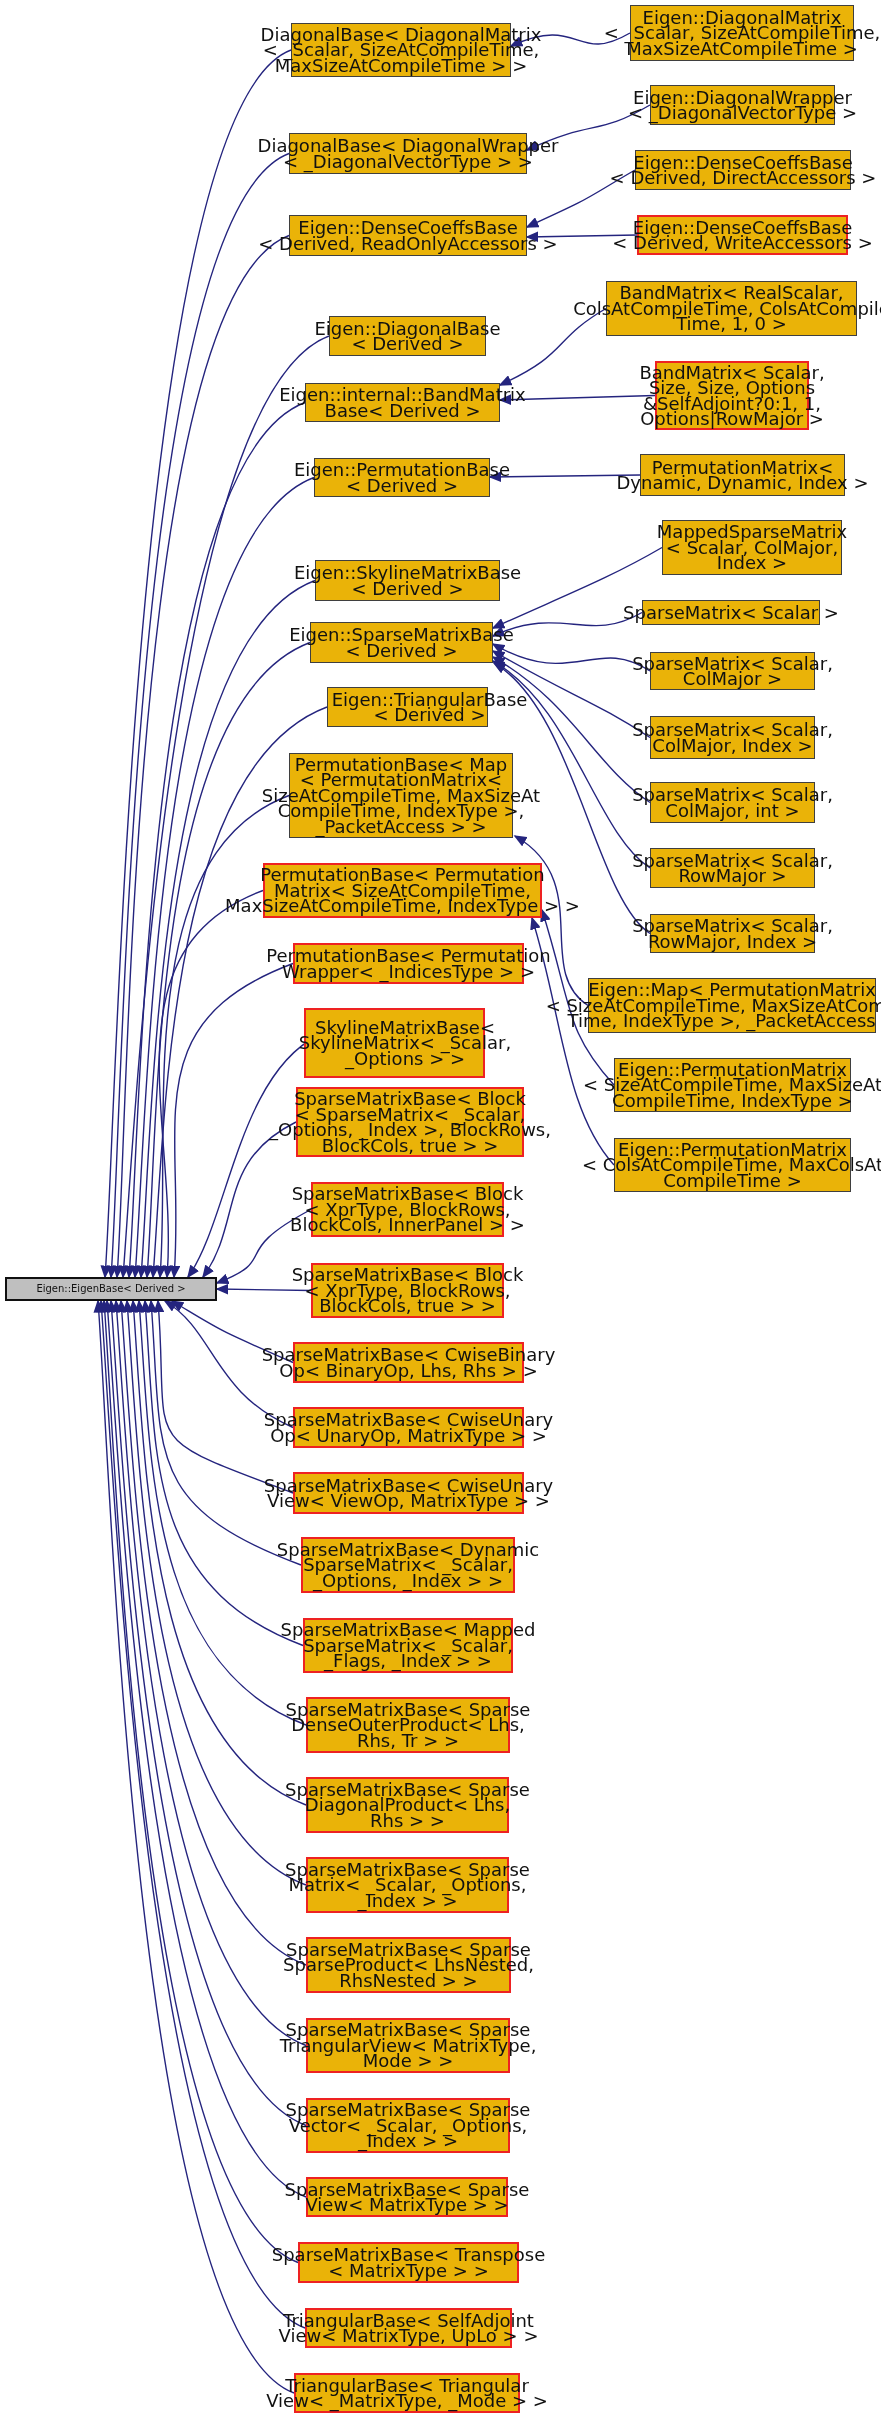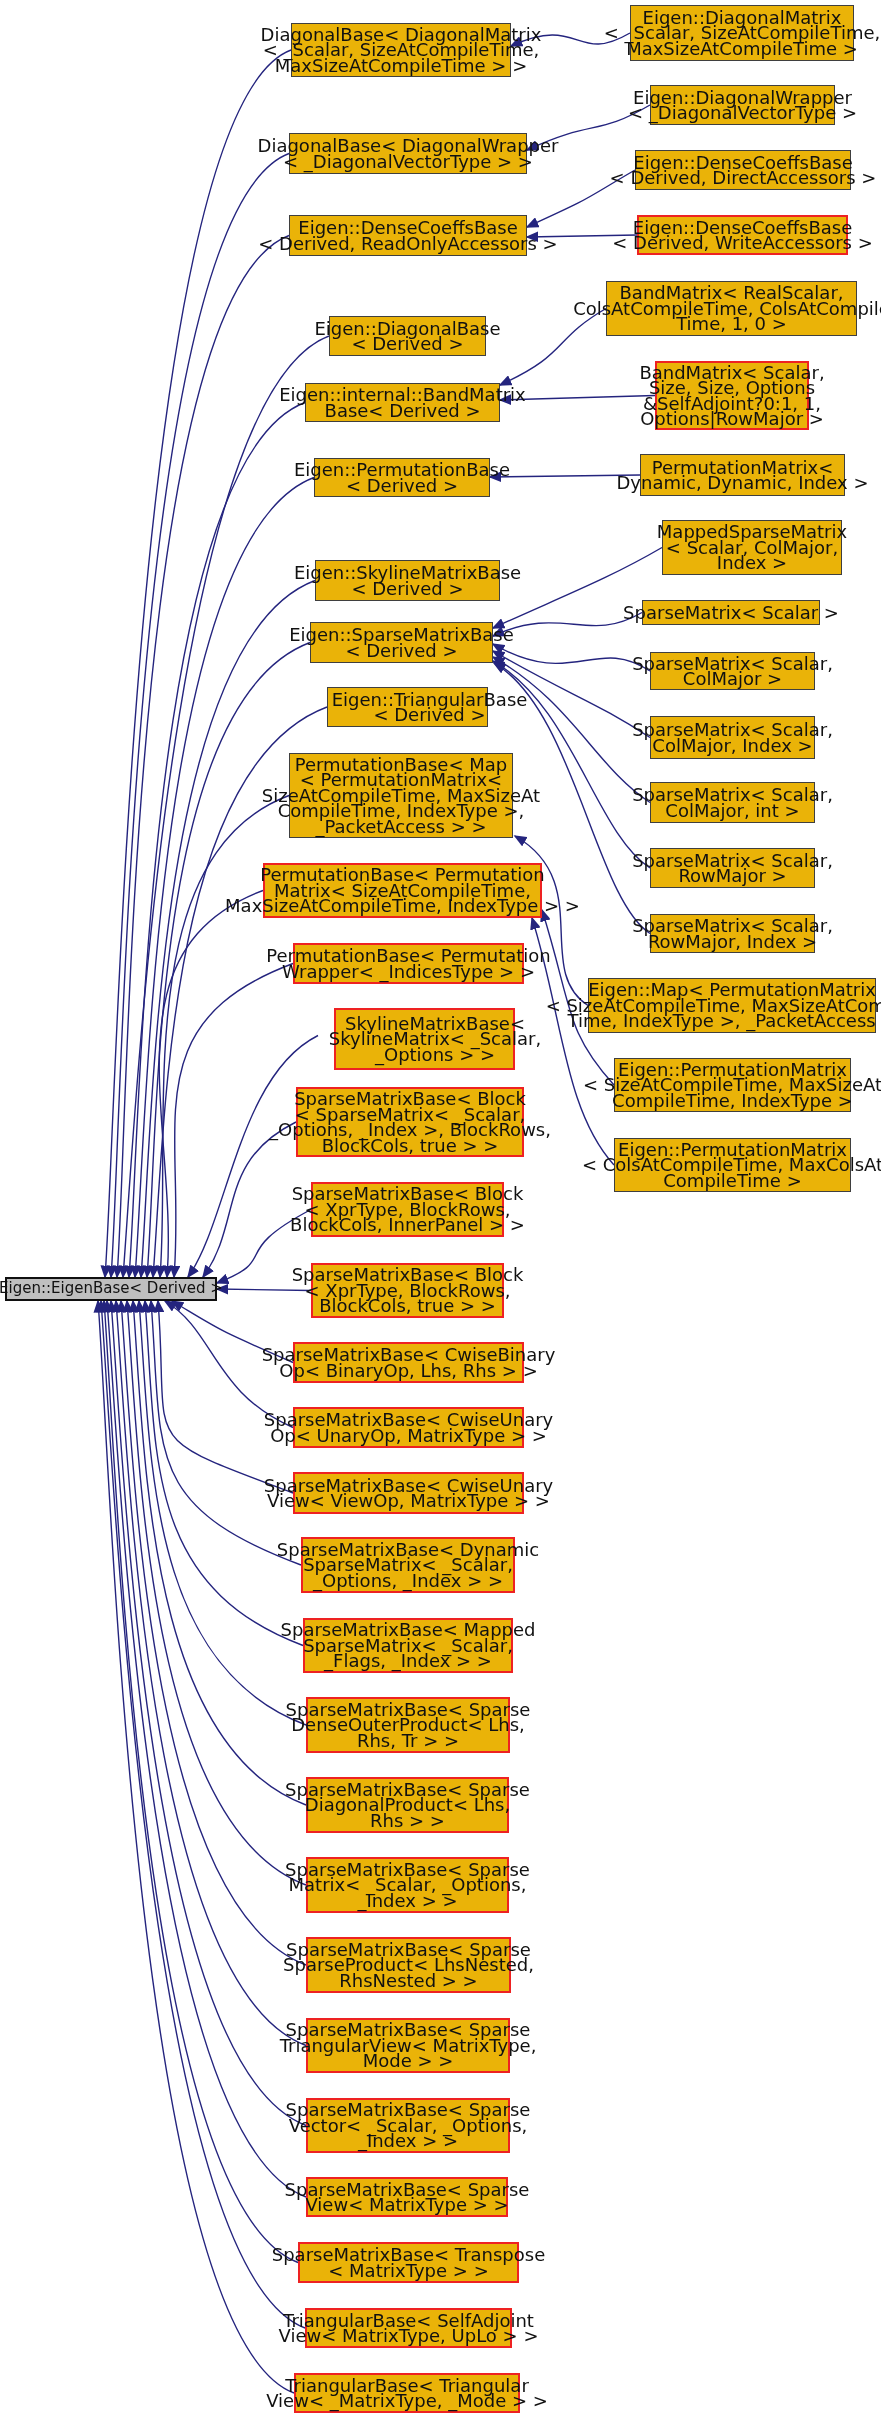--- a/index.html
+++ b/index.html
@@ -12,21 +12,21 @@
   #nodes{position:absolute;left:0;top:0;width:100%;height:100%;}
   .node{
     position:absolute;box-sizing:border-box;background:#eab308;color:var(--text,#111);
     display:flex;align-items:center;justify-content:center;text-align:center;
     font-size:18px;line-height:15.5px;white-space:pre;
   }
   .node.normal{border:1.6px solid var(--node-border,#3f3f3f);}
   .node.truncated{border:2px solid var(--truncated,#ee2222);}
   .node.root{
     background:var(--root-fill,#bfbfbf);border:2.4px solid #101010;
-    font-size:15px;
+    font-size:10px;
   }
 </style>
 </head>
 <body>
 
 <div class="canvas">
   <svg id="edges" viewBox="0 0 881 2419" xmlns="http://www.w3.org/2000/svg">
     <defs>
       <marker id="arrow" viewBox="0 0 12 10" refX="10.5" refY="5" markerWidth="13" markerHeight="11" orient="auto" markerUnits="userSpaceOnUse">
         <path d="M0,0 L12,5 L0,10 z" style="fill:var(--edge,#24247e)"></path>
@@ -105,21 +105,21 @@
       <div class="node normal" style="left: 289px; top: 753px; width: 224px; height: 85px;"><span>PermutationBase&lt; Map
 &lt; PermutationMatrix&lt;
 SizeAtCompileTime, MaxSizeAt
 CompileTime, IndexType &gt;,
 _PacketAccess &gt; &gt;</span></div>
       <div class="node truncated" style="left: 263px; top: 863px; width: 279px; height: 55px;"><span>PermutationBase&lt; Permutation
 Matrix&lt; SizeAtCompileTime,
 MaxSizeAtCompileTime, IndexType &gt; &gt;</span></div>
       <div class="node truncated" style="left: 293px; top: 943px; width: 231px; height: 41px;"><span>PermutationBase&lt; Permutation
 Wrapper&lt; _IndicesType &gt; &gt;</span></div>
-      <div class="node truncated" style="left: 334px; top: 1008px; width: 181px; height: 62px; padding-left: 21px;"><span>SkylineMatrixBase&lt;
+      <div class="node truncated" style="left: 304px; top: 1008px; width: 181px; height: 70px; padding-left: 21px;"><span>SkylineMatrixBase&lt;
 SkylineMatrix&lt; _Scalar,
 _Options &gt; &gt;</span></div>
       <div class="node truncated" style="left: 296px; top: 1087px; width: 228px; height: 70px;"><span>SparseMatrixBase&lt; Block
 &lt; SparseMatrix&lt; _Scalar,
 _Options, _Index &gt;, BlockRows,
 BlockCols, true &gt; &gt;</span></div>
       <div class="node truncated" style="left: 311px; top: 1182px; width: 193px; height: 55px;"><span>SparseMatrixBase&lt; Block
 &lt; XprType, BlockRows,
 BlockCols, InnerPanel &gt; &gt;</span></div>
       <div class="node truncated" style="left: 311px; top: 1263px; width: 193px; height: 55px;"><span>SparseMatrixBase&lt; Block

